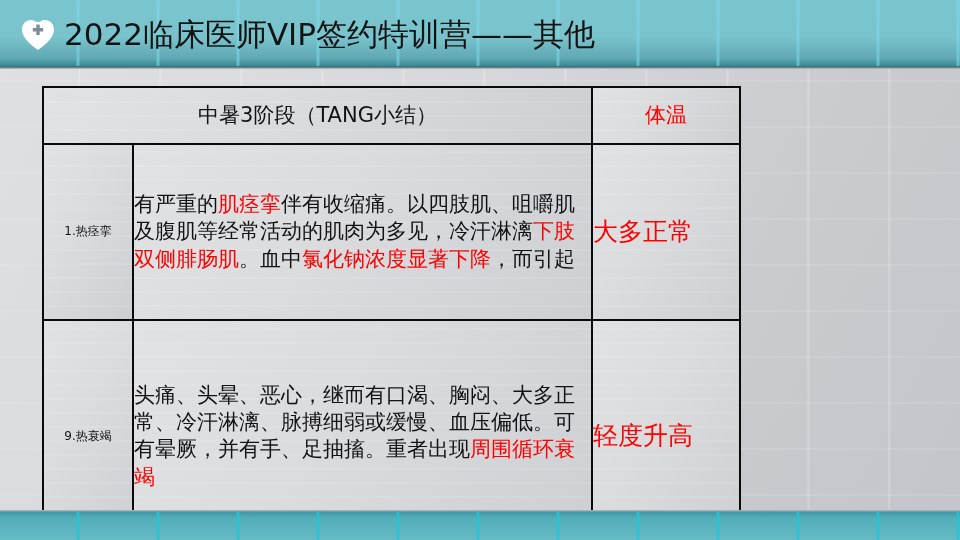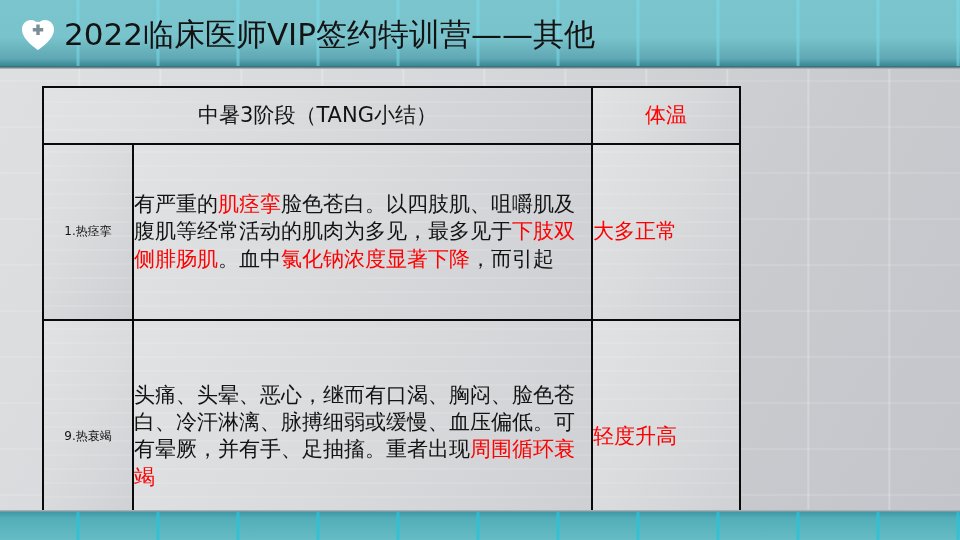--- a/index.html
+++ b/index.html
@@ -156,21 +156,21 @@
     padding: 2px 3px;
   }
   .desc-cell {
     font-size: 21px;
     color: #131313;
     line-height: 1.30;
     padding: 5px 7px 5px 9px;
     text-align: left;
   }
   .temp-cell {
-    font-size: 21px;
+    font-size: 25px;
     color: #fe0000;
     line-height: 1.30;
     padding: 5px 8px;
     text-align: left;
   }
   .r { color: #fe0000; margin-top: 22px; }
   .k { color: #131313; text-align: right; }
 </style>
 </head>
 <body>
@@ -200,27 +200,27 @@
           <col class="col-c">
       </colgroup>
       <tbody>
         <tr>
           <td class="hdr-cell" colspan="2">中暑3阶段（TANG小结）</td>
           <td class="hdr-cell red">体温</td>
         </tr>
 
         <tr>
           <td class="stage-cell">1.热痉挛</td>
-          <td class="desc-cell"><span class="k">有严重的</span><span class="r">肌痉挛</span><span class="k">脸色苍白。以四肢肌、咀嚼肌及腹肌等经常活动的肌肉为多见，最多见于</span><span class="r">下肢双侧腓肠肌</span><span class="k">。血中</span><span class="r">氯化钠浓度显著下降</span><span class="k">，而引起</span></td>
+          <td class="desc-cell"><span class="k">有严重的</span><span class="r">肌痉挛</span><span class="k">伴有收缩痛。以四肢肌、咀嚼肌及腹肌等经常活动的肌肉为多见，冷汗淋漓</span><span class="r">下肢双侧腓肠肌</span><span class="k">。血中</span><span class="r">氯化钠浓度显著下降</span><span class="k">，而引起</span></td>
           <td class="temp-cell">大多正常</td>
         </tr>
 
         <tr>
           <td class="stage-cell">9.热衰竭</td>
-          <td class="desc-cell"><span class="k">头痛、头晕、恶心，继而有口渴、胸闷、脸色苍白、冷汗淋漓、脉搏细弱或缓慢、血压偏低。可有晕厥，并有手、足抽搐。重者出现</span><span class="r">周围循环衰竭</span></td>
+          <td class="desc-cell"><span class="k">头痛、头晕、恶心，继而有口渴、胸闷、大多正常、冷汗淋漓、脉搏细弱或缓慢、血压偏低。可有晕厥，并有手、足抽搐。重者出现</span><span class="r">周围循环衰竭</span></td>
           <td class="temp-cell">轻度升高</td>
         </tr>
 
       </tbody>
     </table>
   </div>
 
   <div class="band-bottom-edge"></div>
   <div class="band-bottom"></div>
 

